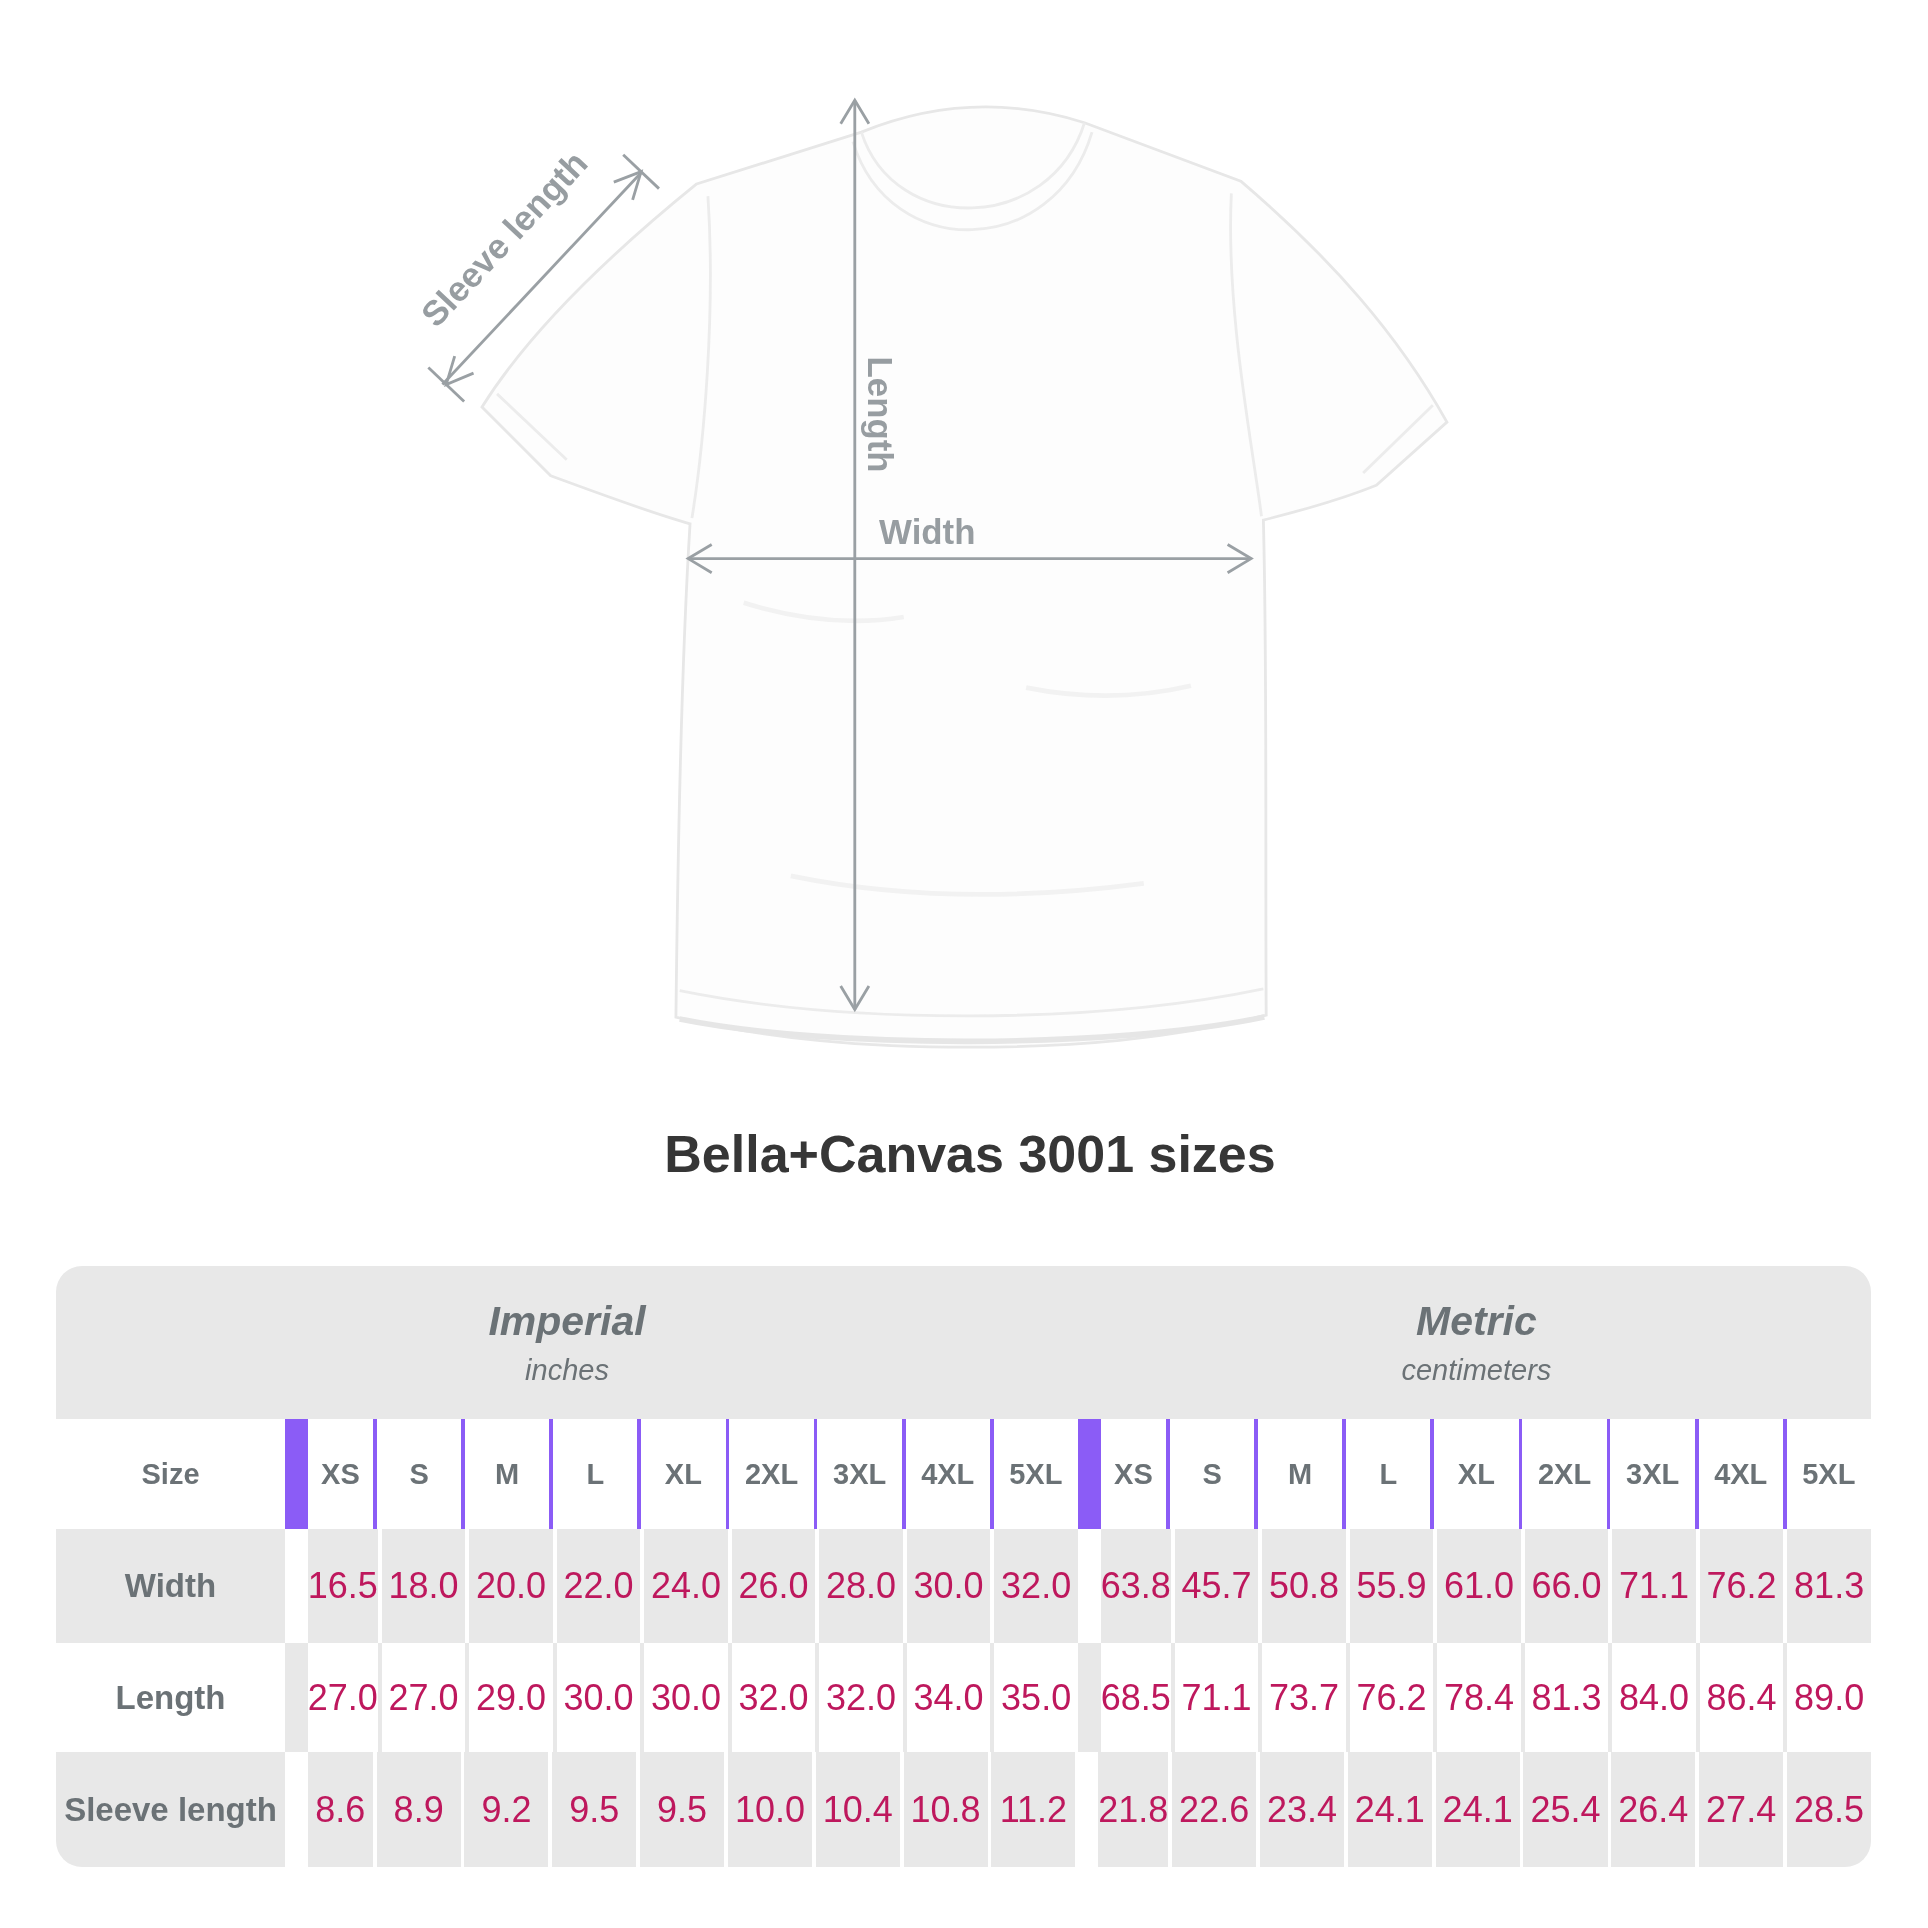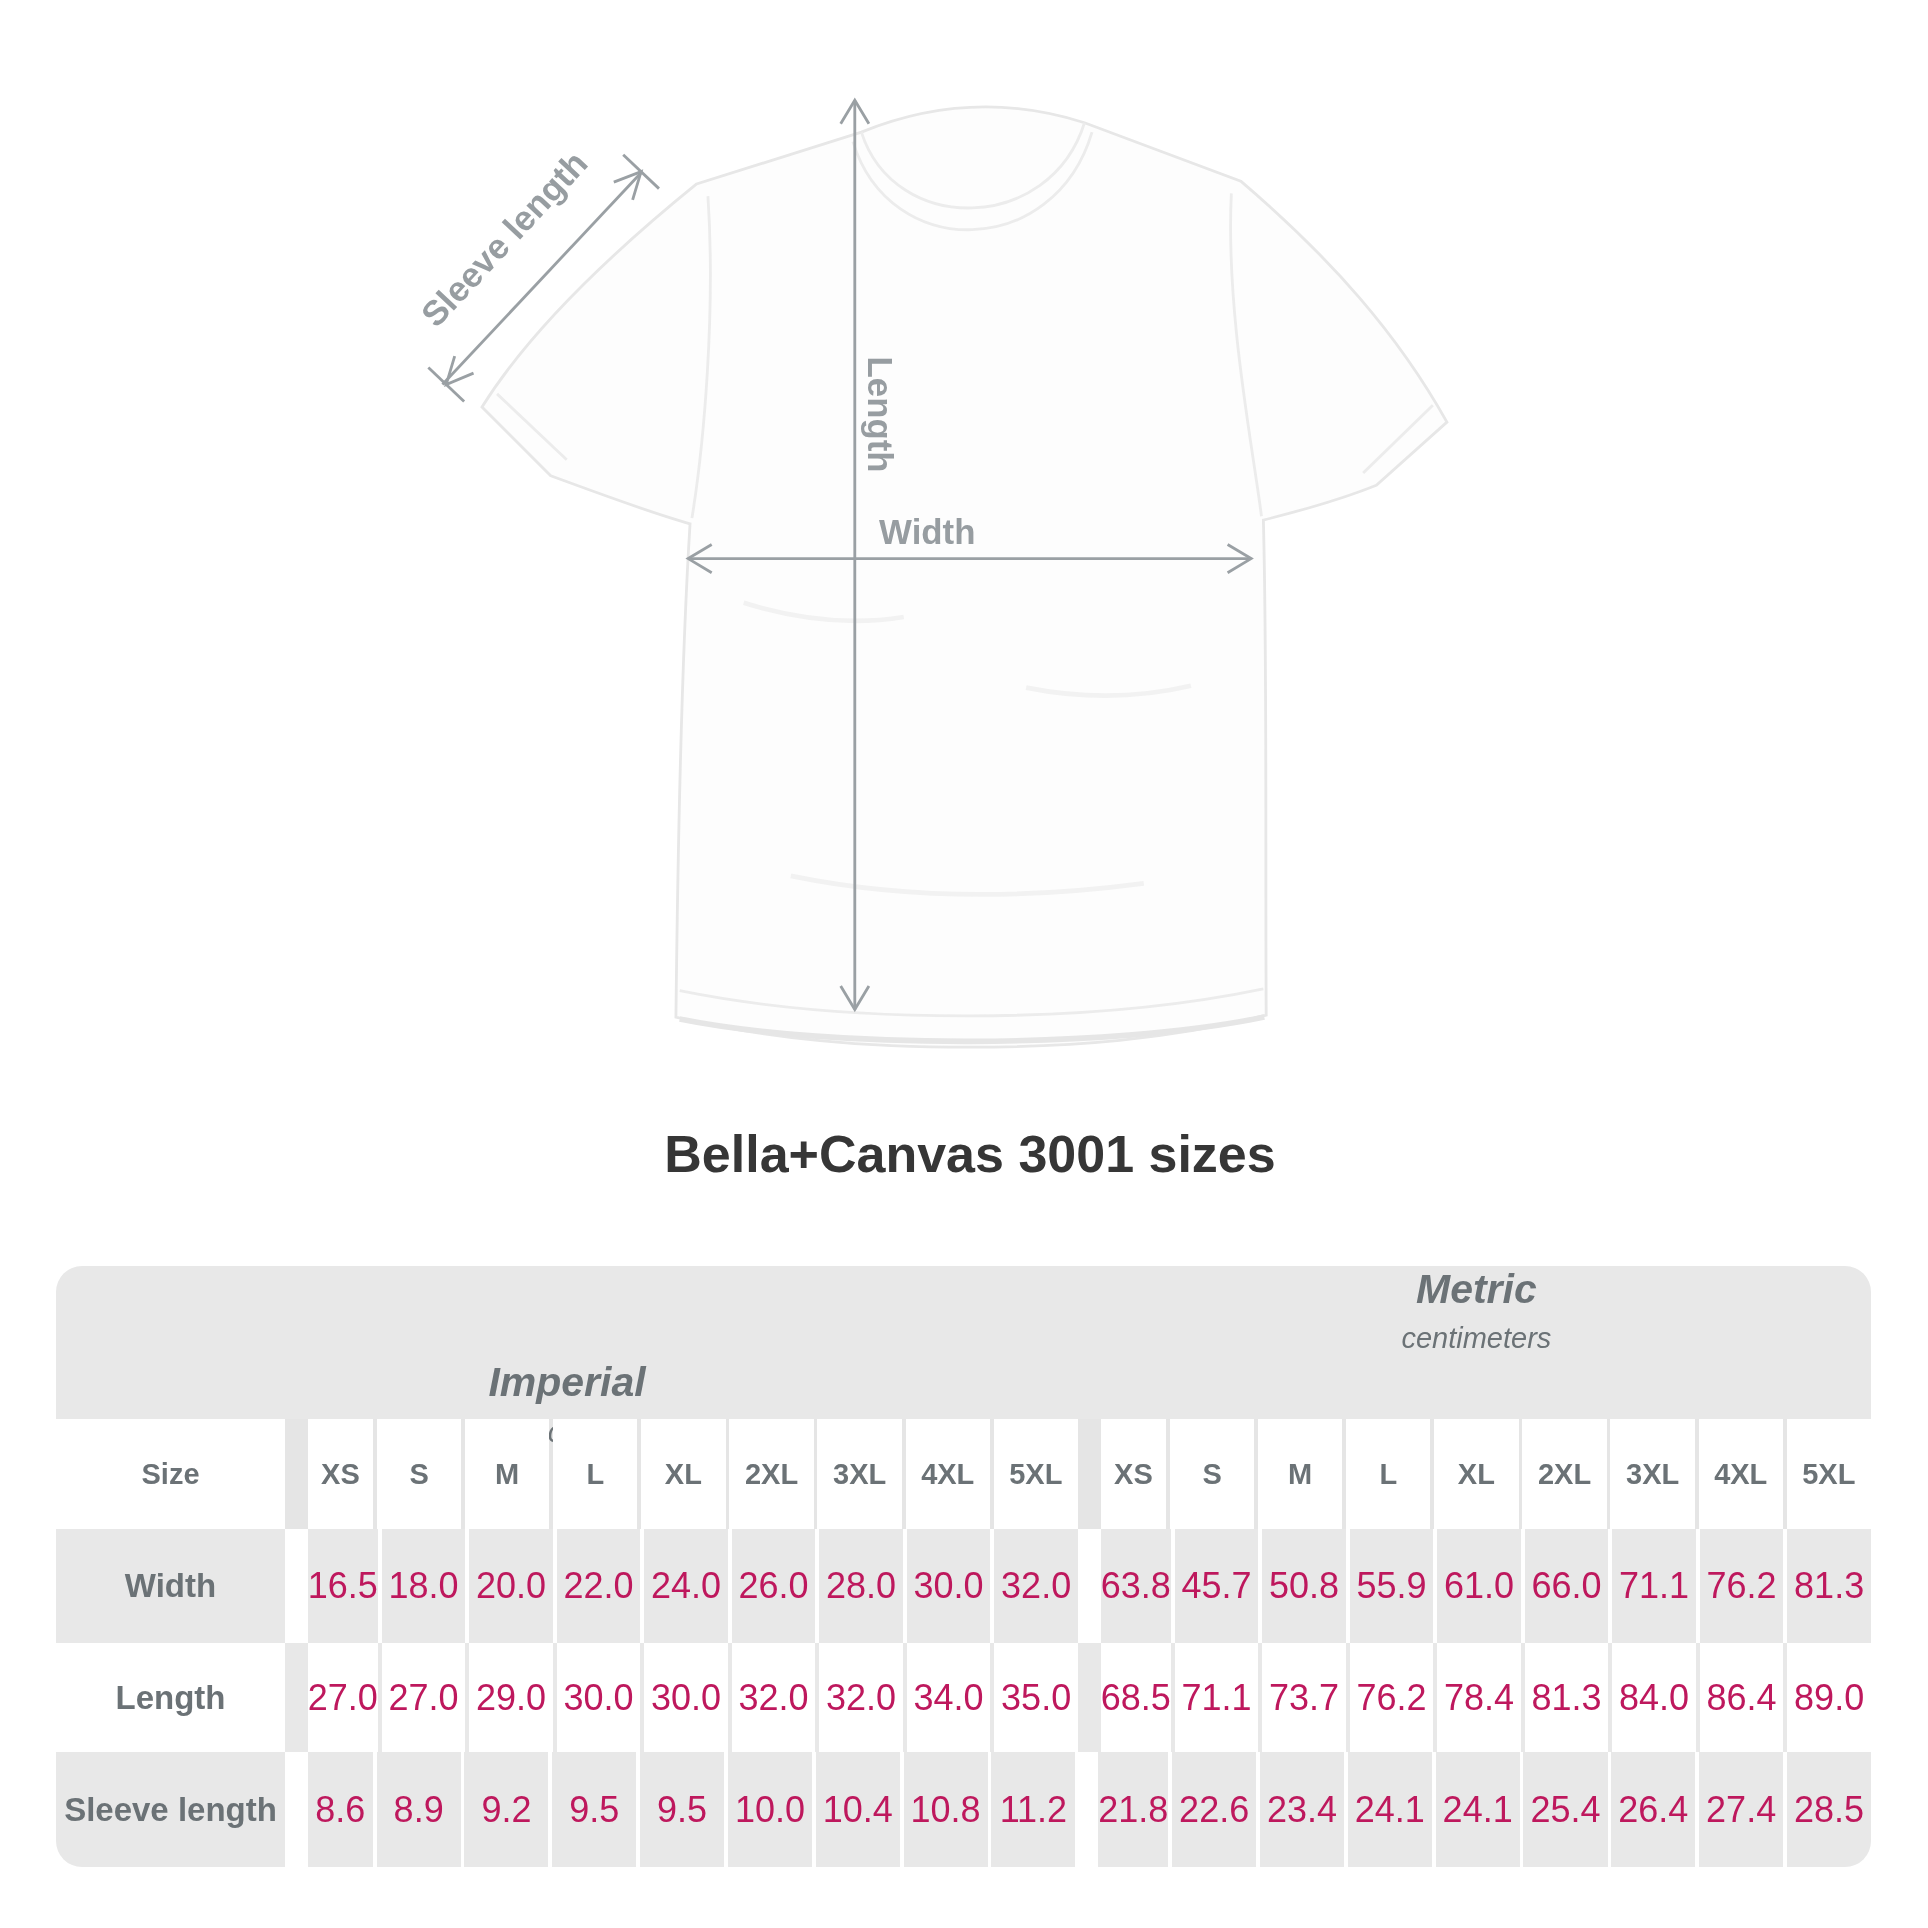--- a/index.html
+++ b/index.html
@@ -106,31 +106,31 @@
       <text class="dim-label" x="985" y="578" text-anchor="middle">Width</text>
     </g>
   </svg>
 
   <div class="title-block">
     <h1 class="main-title">Bella+Canvas 3001 sizes</h1>
   </div>
 
   <div class="size-table">
     <div class="unit-band">
+      <div class="unit-cell span-imperial">
+        <div class="unit-name">Imperial</div>
+        <div class="unit-sub">inches</div>
+      </div>
       <div class="unit-cell span-metric">
         <div class="unit-name">Metric</div>
         <div class="unit-sub">centimeters</div>
       </div>
-      <div class="unit-cell span-imperial">
-        <div class="unit-name">Imperial</div>
-        <div class="unit-sub">inches</div>
-      </div>
     </div>
     <div>
-        <div class="trow" style="height: 110px; background: #e5e5e5;">
+        <div class="trow" style="height: 110px; background: #8b5cf6;">
           <div class="tcell cell-white t-head">Size</div>
           <div class="tcell cell-white t-head wsep">XS</div>
           <div class="tcell cell-white t-head">S</div>
           <div class="tcell cell-white t-head">M</div>
           <div class="tcell cell-white t-head">L</div>
           <div class="tcell cell-white t-head">XL</div>
           <div class="tcell cell-white t-head">2XL</div>
           <div class="tcell cell-white t-head">3XL</div>
           <div class="tcell cell-white t-head">4XL</div>
           <div class="tcell cell-white t-head">5XL</div>

